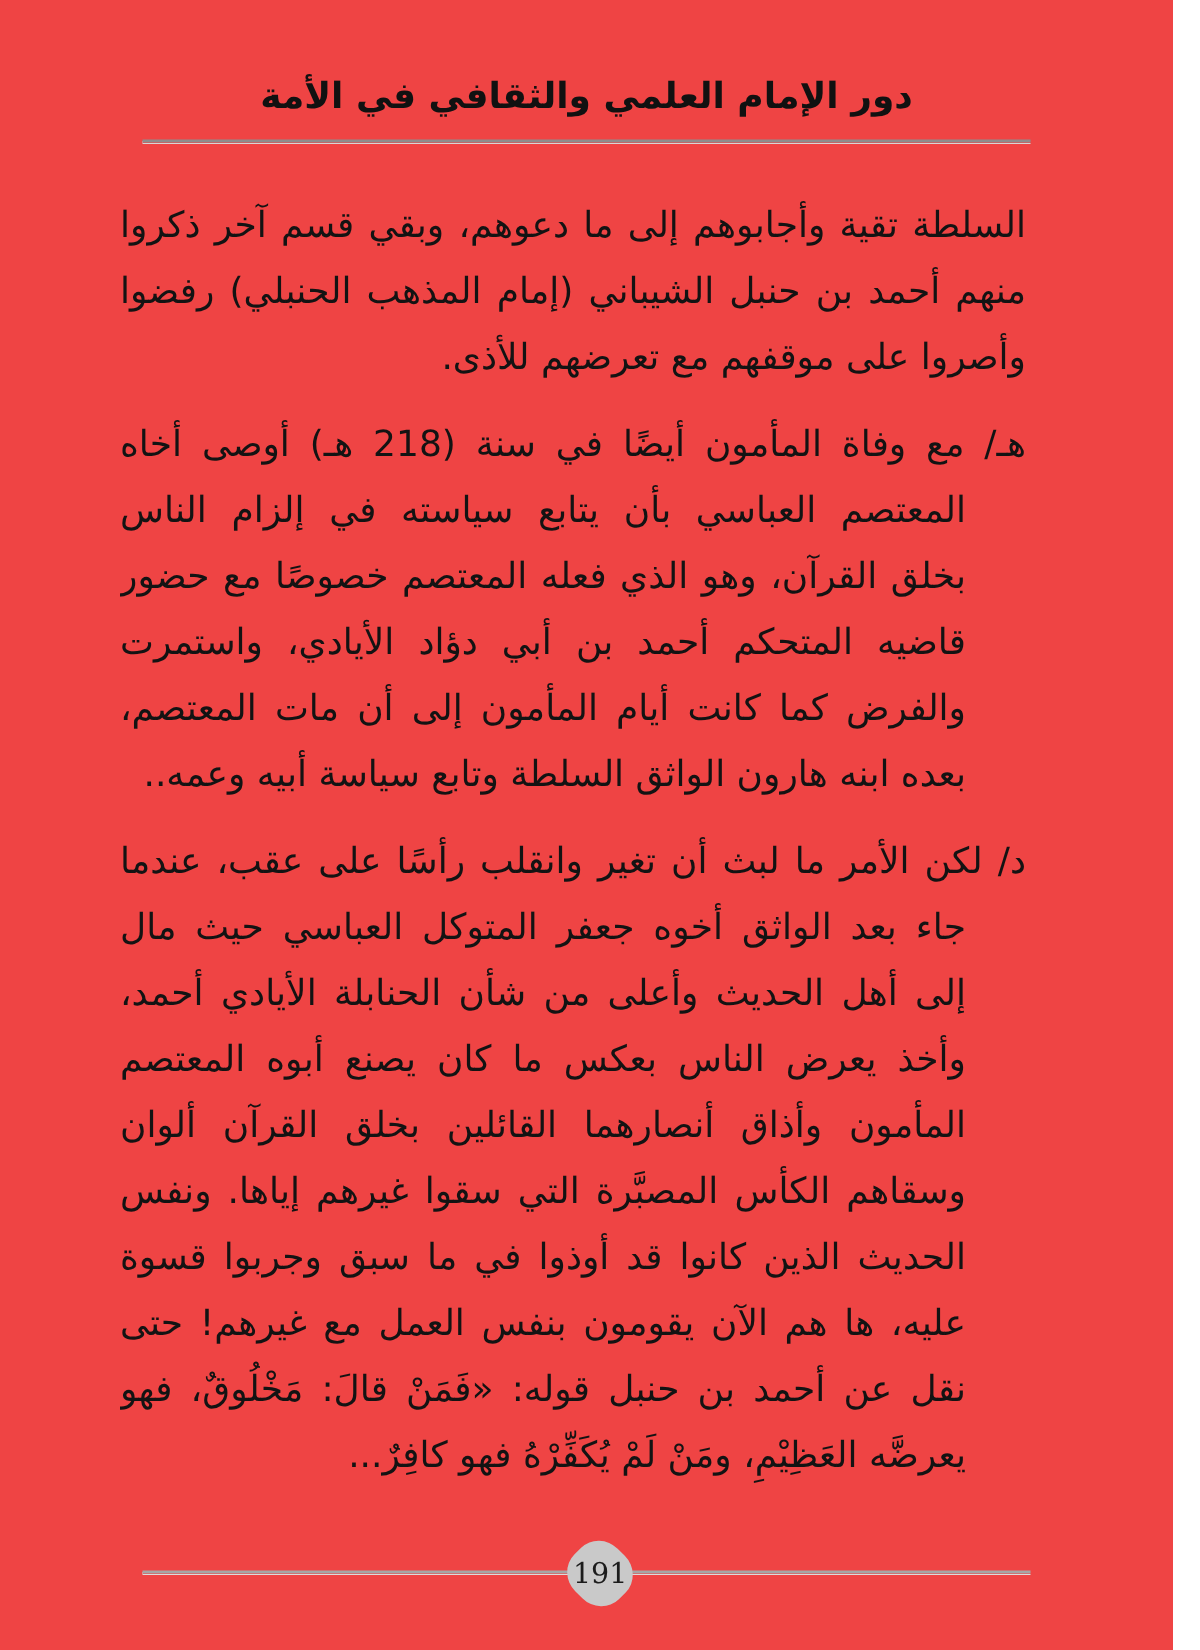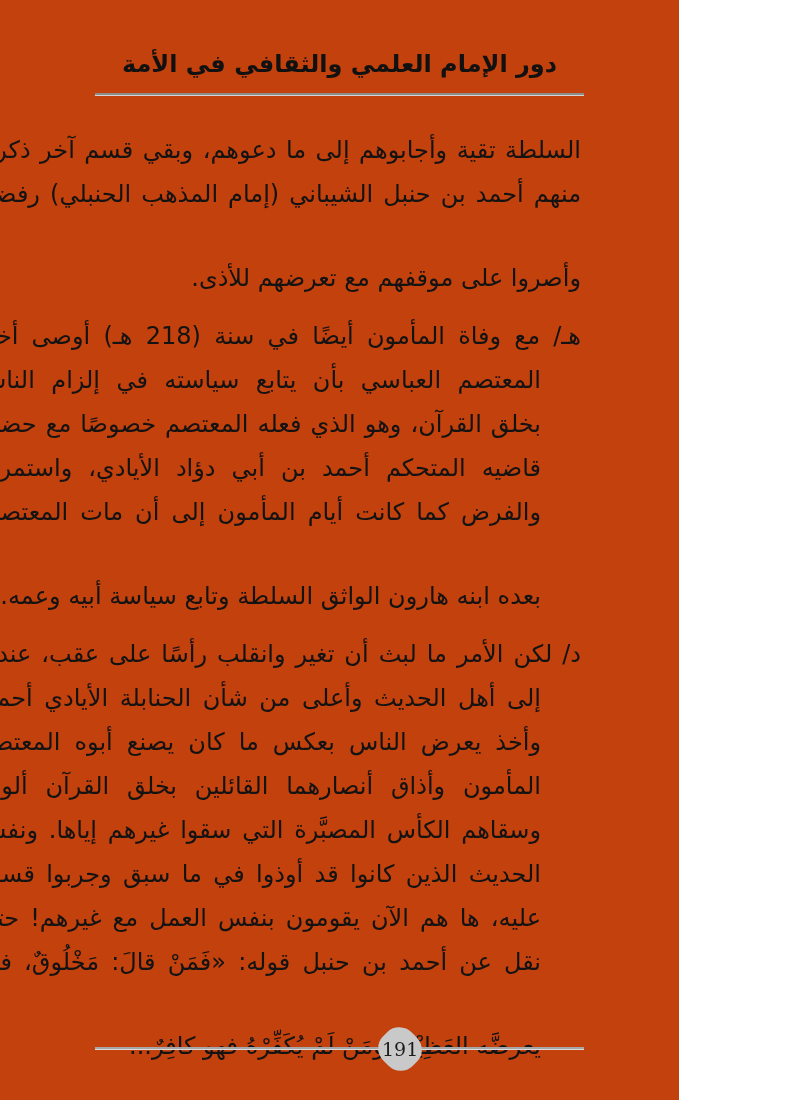--- a/index.html
+++ b/index.html
@@ -5,22 +5,22 @@
   * { margin: 0; padding: 0; box-sizing: border-box; }
   html, body { background: #ffffff; }
   body {
     width: 800px; height: 1100px;
     font-family: "DejaVu Sans", sans-serif;
     color: #141414;
     overflow: hidden;
   }
   .page {
     position: relative;
-    width: 679px; height: 1100px;
-    background: #c2410c;
+    width: 782px; height: 1100px;
+    background: #ef4444;
   }
   
   .header {
     position: absolute;
     top: 44px; left: 95px; right: 95px;
     text-align: center;
   }
   .header-title {
     direction: rtl;
     font-size: 24px;
@@ -49,21 +49,20 @@
   .para.hang .line:first-child { margin-right: -40px; }
   .line {
     height: 44px;
     overflow: hidden;
     text-align: justify;
     text-align-last: justify;
     white-space: normal;
   }
   .line.last {
     text-align-last: right;
-    margin-top: 40px;
   }
   
   .footer-rule {
     position: absolute;
     top: 1047px; left: 95px; right: 95px;
     height: 0;
     border-top: 2px solid #a6a6a6;
     box-shadow: 0 1px 0 #dcdcdc;
   }
   .page-badge {
@@ -103,20 +102,21 @@
       <div class="para hang">
         <div class="line">هـ/ مع وفاة المأمون أيضًا في سنة (218 هـ) أوصى أخاه محمدًا</div>
         <div class="line">المعتصم العباسي بأن يتابع سياسته في إلزام الناس بالاعتقاد</div>
         <div class="line">بخلق القرآن، وهو الذي فعله المعتصم خصوصًا مع حضور</div>
         <div class="line">قاضيه المتحكم أحمد بن أبي دؤاد الأيادي، واستمرت المساءلة</div>
         <div class="line">والفرض كما كانت أيام المأمون إلى أن مات المعتصم، وجاء</div>
         <div class="line last">بعده ابنه هارون الواثق السلطة وتابع سياسة أبيه وعمه..</div>
       </div>
       <div class="para hang">
         <div class="line">د/ لكن الأمر ما لبث أن تغير وانقلب رأسًا على عقب، عندما</div>
+        <div class="line">جاء بعد الواثق أخوه جعفر المتوكل العباسي حيث مال</div>
         <div class="line">إلى أهل الحديث وأعلى من شأن الحنابلة الأيادي أحمد،</div>
         <div class="line">وأخذ يعرض الناس بعكس ما كان يصنع أبوه المعتصم وعمه</div>
         <div class="line">المأمون وأذاق أنصارهما القائلين بخلق القرآن ألوان الإيذاء،</div>
         <div class="line">وسقاهم الكأس المصبَّرة التي سقوا غيرهم إياها. ونفس أهل</div>
         <div class="line">الحديث الذين كانوا قد أوذوا في ما سبق وجربوا قسوة الظلم</div>
         <div class="line">عليه، ها هم الآن يقومون بنفس العمل مع غيرهم! حتى لقد</div>
         <div class="line">نقل عن أحمد بن حنبل قوله: «فَمَنْ قالَ: مَخْلُوقٌ، فهو كافرٌ</div>
         <div class="line last">يعرضَّه العَظِيْمِ، ومَنْ لَمْ يُكَفِّرْهُ فهو كافِرٌ...</div>
       </div>
     </div>

